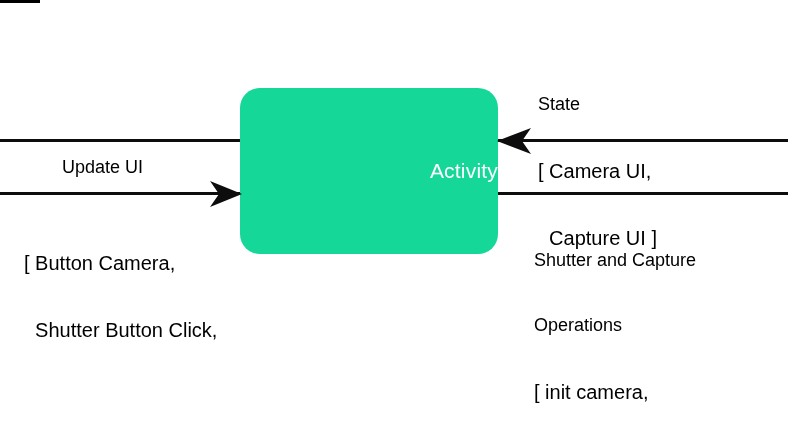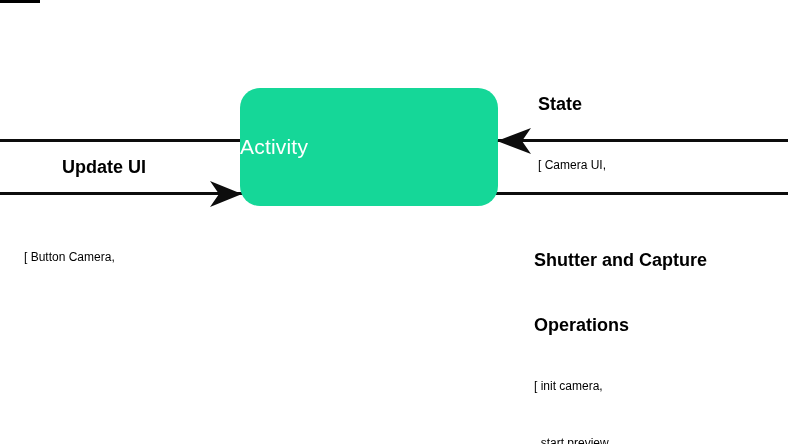--- a/index.html
+++ b/index.html
@@ -28,25 +28,25 @@
     height: 3px;
     background: #000000;
   }
 
   
   .activity-box {
     position: absolute;
     left: 240px;
     top: 88px;
     width: 258px;
-    height: 118px;
+    height: 166px;
     border-radius: 20px;
     display: flex;
     align-items: center;
-    justify-content: flex-start;
+    justify-content: flex-end;
     z-index: 3;
   }
   .activity-label {
     color: #ffffff;
     font-size: 21px;
     font-weight: 400;
     letter-spacing: 0.2px;
   }
 
   
@@ -71,27 +71,27 @@
 
   
   .label {
     position: absolute;
     color: #000000;
     white-space: pre;
     line-height: 1.30;
     z-index: 5;
   }
   .label .hd {
-    font-weight: bold;
+    font-weight: normal;
     font-size: 18px;
     display: block;
   }
   .label .ln {
     font-weight: normal;
-    font-size: 12px;
+    font-size: 20px;
     display: block;
   }
 
   .label-update-ui { left: 62px;  top: 114px; }
   .label-update-ui .hd { font-size: 18px; }
 
   .label-state     { left: 538px; top: 51px; }
   .label-actions   { left: 24px;  top: 208px; }
   .label-camera-ops{ left: 534px; top: 207px; }
 </style>
@@ -120,24 +120,26 @@
     <span class="activity-label">Activity</span>
   </div>
 
   <div class="label label-update-ui">
     <span class="hd">Update UI</span>
   </div>
 
   <div class="label label-state">
     <span class="hd">State</span>
     <span class="ln">[ Camera UI,</span>
+    <span class="ln">  Capture UI ]</span>
   </div>
 
   <div class="label label-actions">
     <span class="ln">[ Button Camera,</span>
+    <span class="ln">  Shutter Button Click,</span>
     
     
     
   </div>
 
   <div class="label label-camera-ops">
     <span class="hd">Shutter and Capture</span>
     <span class="hd">Operations</span>
     <span class="ln">[ init camera,</span>
     <span class="ln">  start preview,</span>

